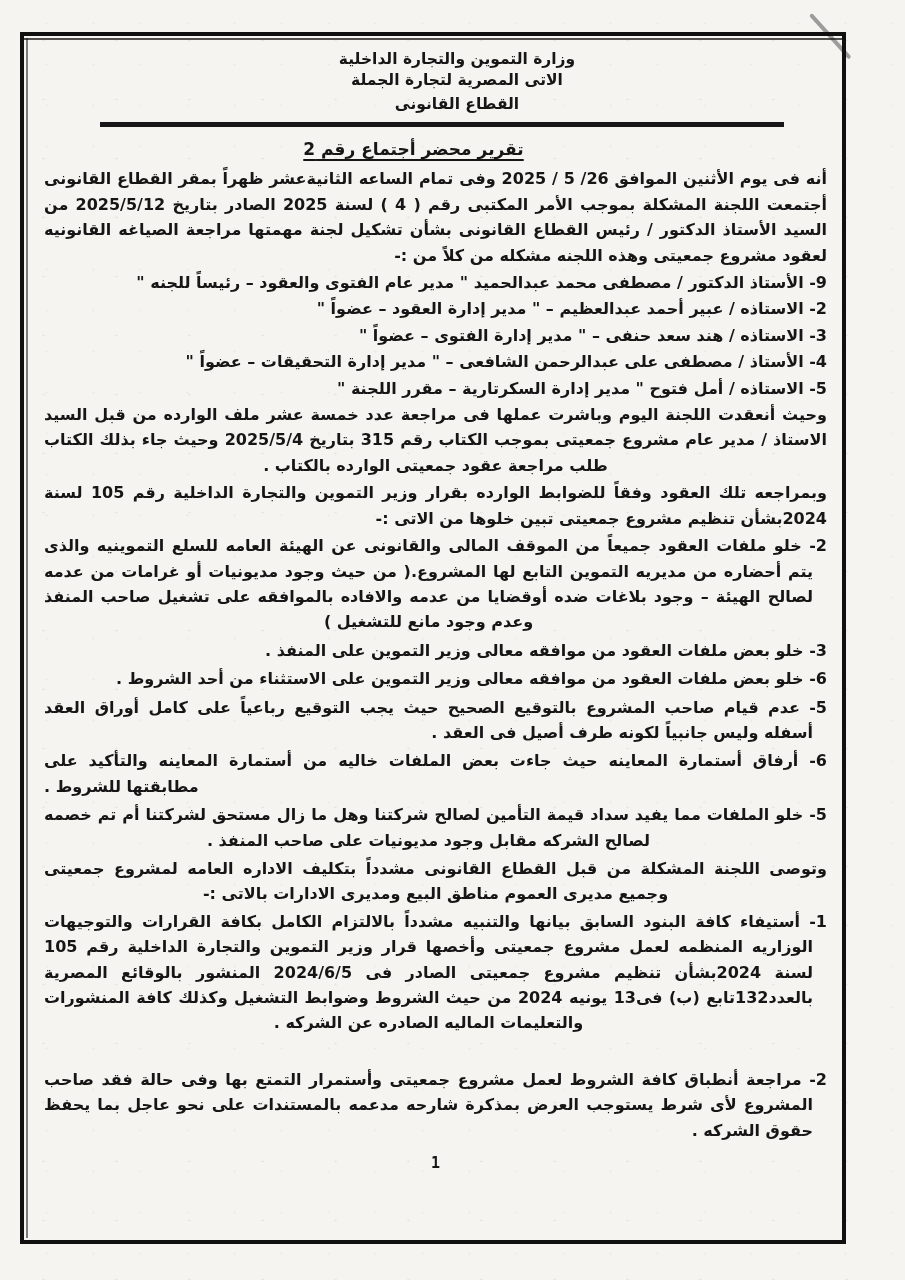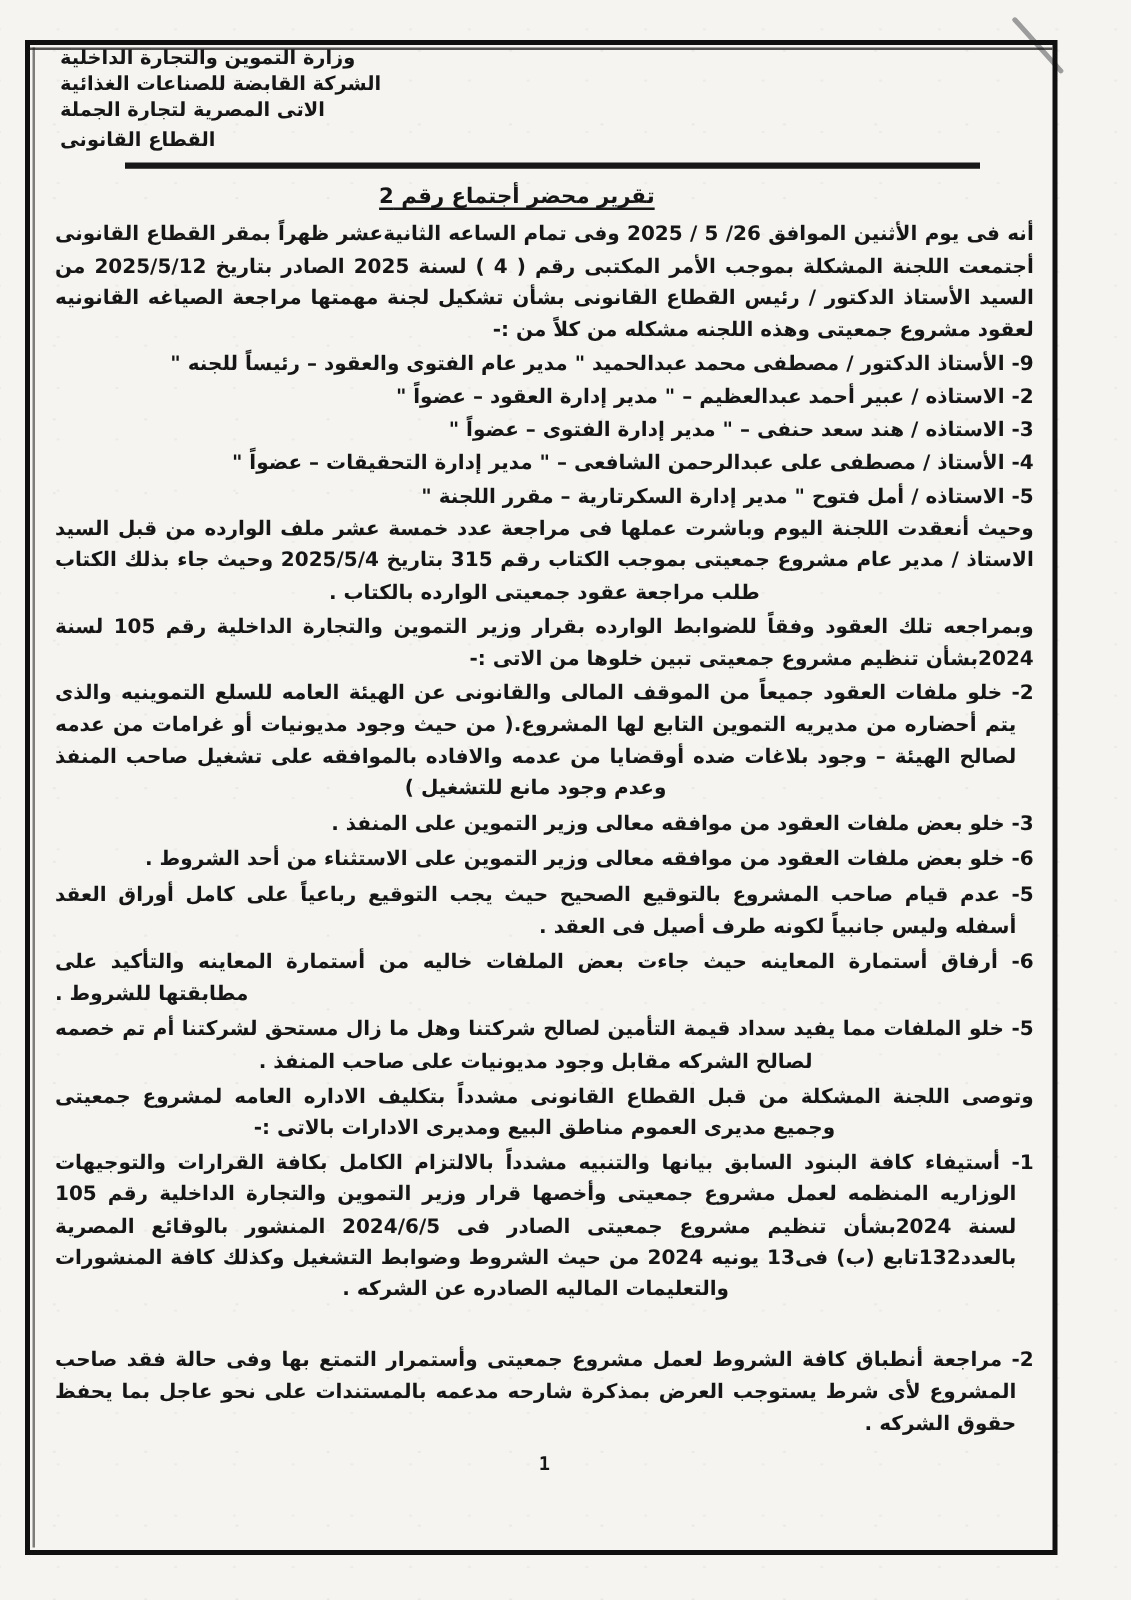--- a/index.html
+++ b/index.html
@@ -28,21 +28,22 @@
   .page::after{ 
     content:"";position:absolute;left:2px;top:2px;bottom:2px;width:2px;background:#1a1a1a;opacity:.55;
   }
   .corner-mark{
     position:absolute;left:812px;top:13px;width:59px;height:4px;
     background:var(--mark,#9c9c9c);border-radius:2px;
     transform:rotate(48deg);transform-origin:0 0;
   }
   .letterhead{
     position:relative;left:24px;
-    text-align:left;
+    padding-top:13px;
+    text-align:center;
     font-size:15.5px;font-weight:bold;line-height:21px;
     color:var(--ink,#161616);
   }
   .letterhead .lh-line{white-space:nowrap;}
   .letterhead .lh-last{margin-top:3px;}
   .rule{
     height:5px;background:#171717;
     margin:7px 58px 0 76px;
   }
   .content{
@@ -87,21 +88,20 @@
 <body style="--ink: #161616; --border: #101010; --mark: #9c9c9c; background: rgb(245, 244, 240);">
 
 <div class="scan">
 
   <div class="corner-mark"></div>
 
   <div class="page">
 
     <header class="letterhead" dir="rtl">
       <div class="lh-line">وزارة التموين والتجارة الداخلية</div>
-      <div class="lh-line">الشركة القابضة للصناعات الغذائية</div>
       <div class="lh-line">الاتى المصرية لتجارة الجملة</div>
       <div class="lh-line lh-last">القطاع القانونى</div>
     </header>
 
     <div class="rule"></div>
 
     <main class="content">
 
       <h1 class="title">تقرير محضر أجتماع رقم 2</h1>
 

